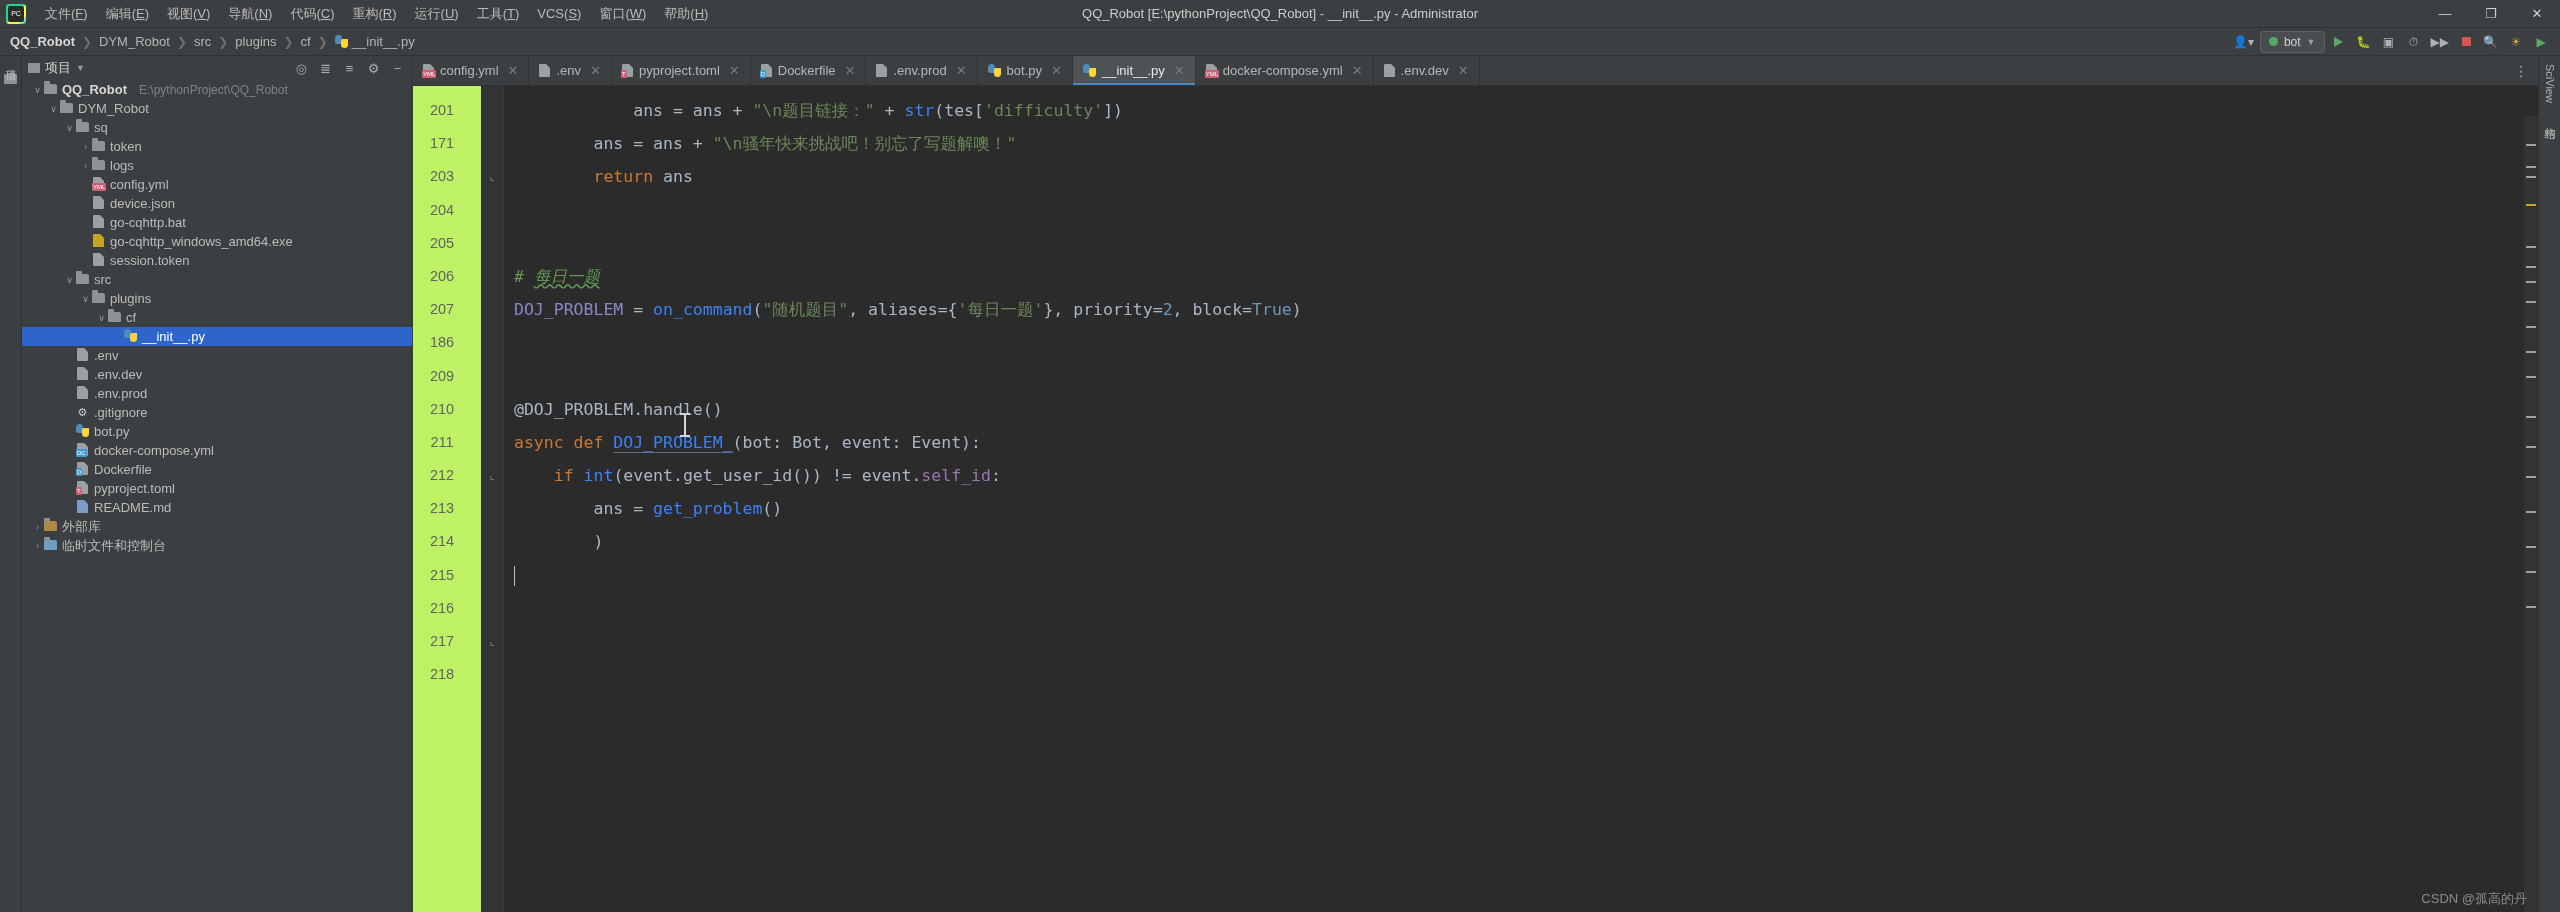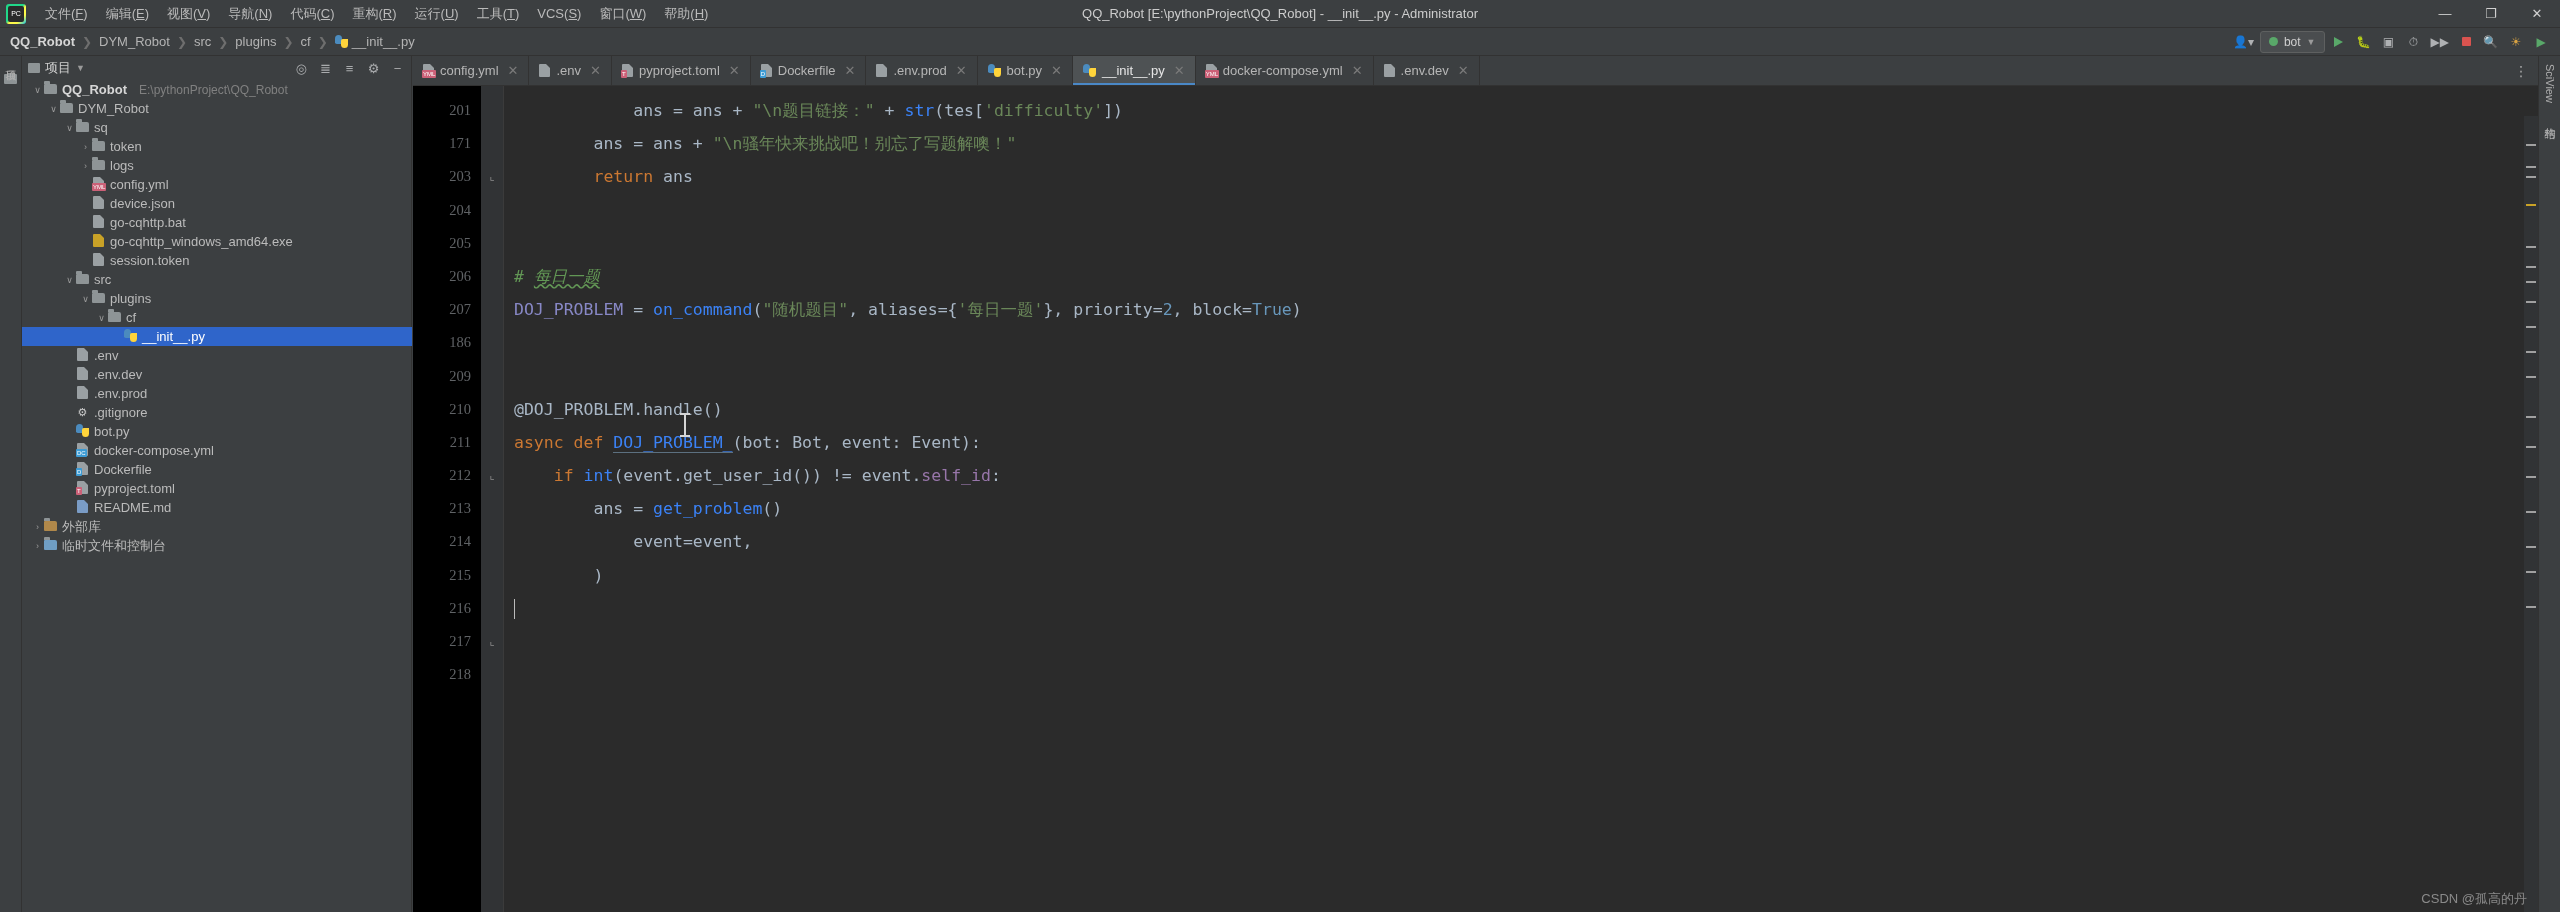--- a/index.html
+++ b/index.html
@@ -121,22 +121,22 @@
     display:flex;align-items:center;gap:6px;padding:0 10px;font-size:13px;color:#b6b6b6;
     border-right:1px solid #323232;white-space:nowrap;position:relative;
   }
   .tab.active{background:#4e5254;color:#e6e6e6;}
   .tab.active:after{content:"";position:absolute;left:0;right:0;bottom:0;height:2px;background:#4a88c7;}
   .tab .x{color:#7a7a7a;font-size:13px;margin-left:3px;}
   .tabs-right{margin-left:auto;display:flex;align-items:center;gap:6px;padding:0 10px;color:#a8a8a8;font-size:14px;}
 
   #code-wrap{position:absolute;top:30px;left:0;width:2125px;height:826px;background:#2b2b2b;display:flex;}
   #gutter{
-    width:68px;flex:0 0 68px;background:#000000;color:#606366;font-family:Liberation Serif, serif;
-    font-size:14.5px;text-align:right;padding-top:8px;position:relative;
+    width:68px;flex:0 0 68px;background:#bef264;color:#606366;font-family:Liberation Sans, sans-serif;
+    font-size:14.5px;text-align:center;padding-top:8px;position:relative;
   }
   #gutter .ln{height:33.2px;line-height:33.2px;padding-right:10px;}
   #fold-col{
     width:22px;flex:0 0 22px;background:#313335;padding-top:8px;position:relative;
     color:#8c8c8c;font-size:11px;
   }
   #fold-col .fm{height:33.2px;line-height:33.2px;text-align:center;}
   #code{
     flex:1;position:relative;background:#2b2b2b;padding-top:8px;
     font-family:"DejaVu Sans Mono",monospace;font-size:16.5px;
@@ -538,21 +538,20 @@
         <div class="cl"></div>
         <div class="cl"></div>
         <div class="cl"><span class="cm"># </span><span class="cm squig">每日一题</span></div>
         <div class="cl"><span class="ident-b">DOJ_PROBLEM</span><span class="punc"> = </span><span class="fn">on_command</span><span class="punc">(</span><span class="str">"随机题目"</span><span class="punc">, aliases={</span><span class="str">'每日一题'</span><span class="punc">}, priority=</span><span class="num">2</span><span class="punc">, block=</span><span class="num">True</span><span class="punc">)</span></div>
         <div class="cl"></div>
         <div class="cl"></div>
         <div class="cl"><span class="punc">@DOJ_PROBLEM.handle()</span></div>
         <div class="cl"><span class="kw">async def</span><span class="punc"> </span><span class="fn underl">DOJ_PROBLEM_</span><span class="punc">(bot: </span><span class="cls">Bot</span><span class="punc">, event: </span><span class="cls">Event</span><span class="punc">):</span></div>
         <div class="cl"><span class="punc">    </span><span class="kw">if</span><span class="punc"> </span><span class="fn">int</span><span class="punc">(event.get_user_id()) != event.</span><span class="gv">self_id</span><span class="punc">:</span></div>
         <div class="cl"><span class="punc">        ans = </span><span class="fn">get_problem</span><span class="punc">()</span></div>
-        <div class="cl"><span class="punc">            event=event,</span></div>
         <div class="cl"><span class="punc">        )</span></div>
         <div class="cl"><span class="caret"></span></div>
       </div>
     <div id="markers">
         <i style="top: 28px; background: rgb(160, 160, 160);"></i>
         <i style="top: 50px; background: rgb(160, 160, 160);"></i>
         <i style="top: 60px; background: rgb(160, 160, 160);"></i>
         <i style="top: 88px; background: rgb(201, 162, 39);"></i>
         <i style="top: 130px; background: rgb(160, 160, 160);"></i>
         <i style="top: 150px; background: rgb(160, 160, 160);"></i>

